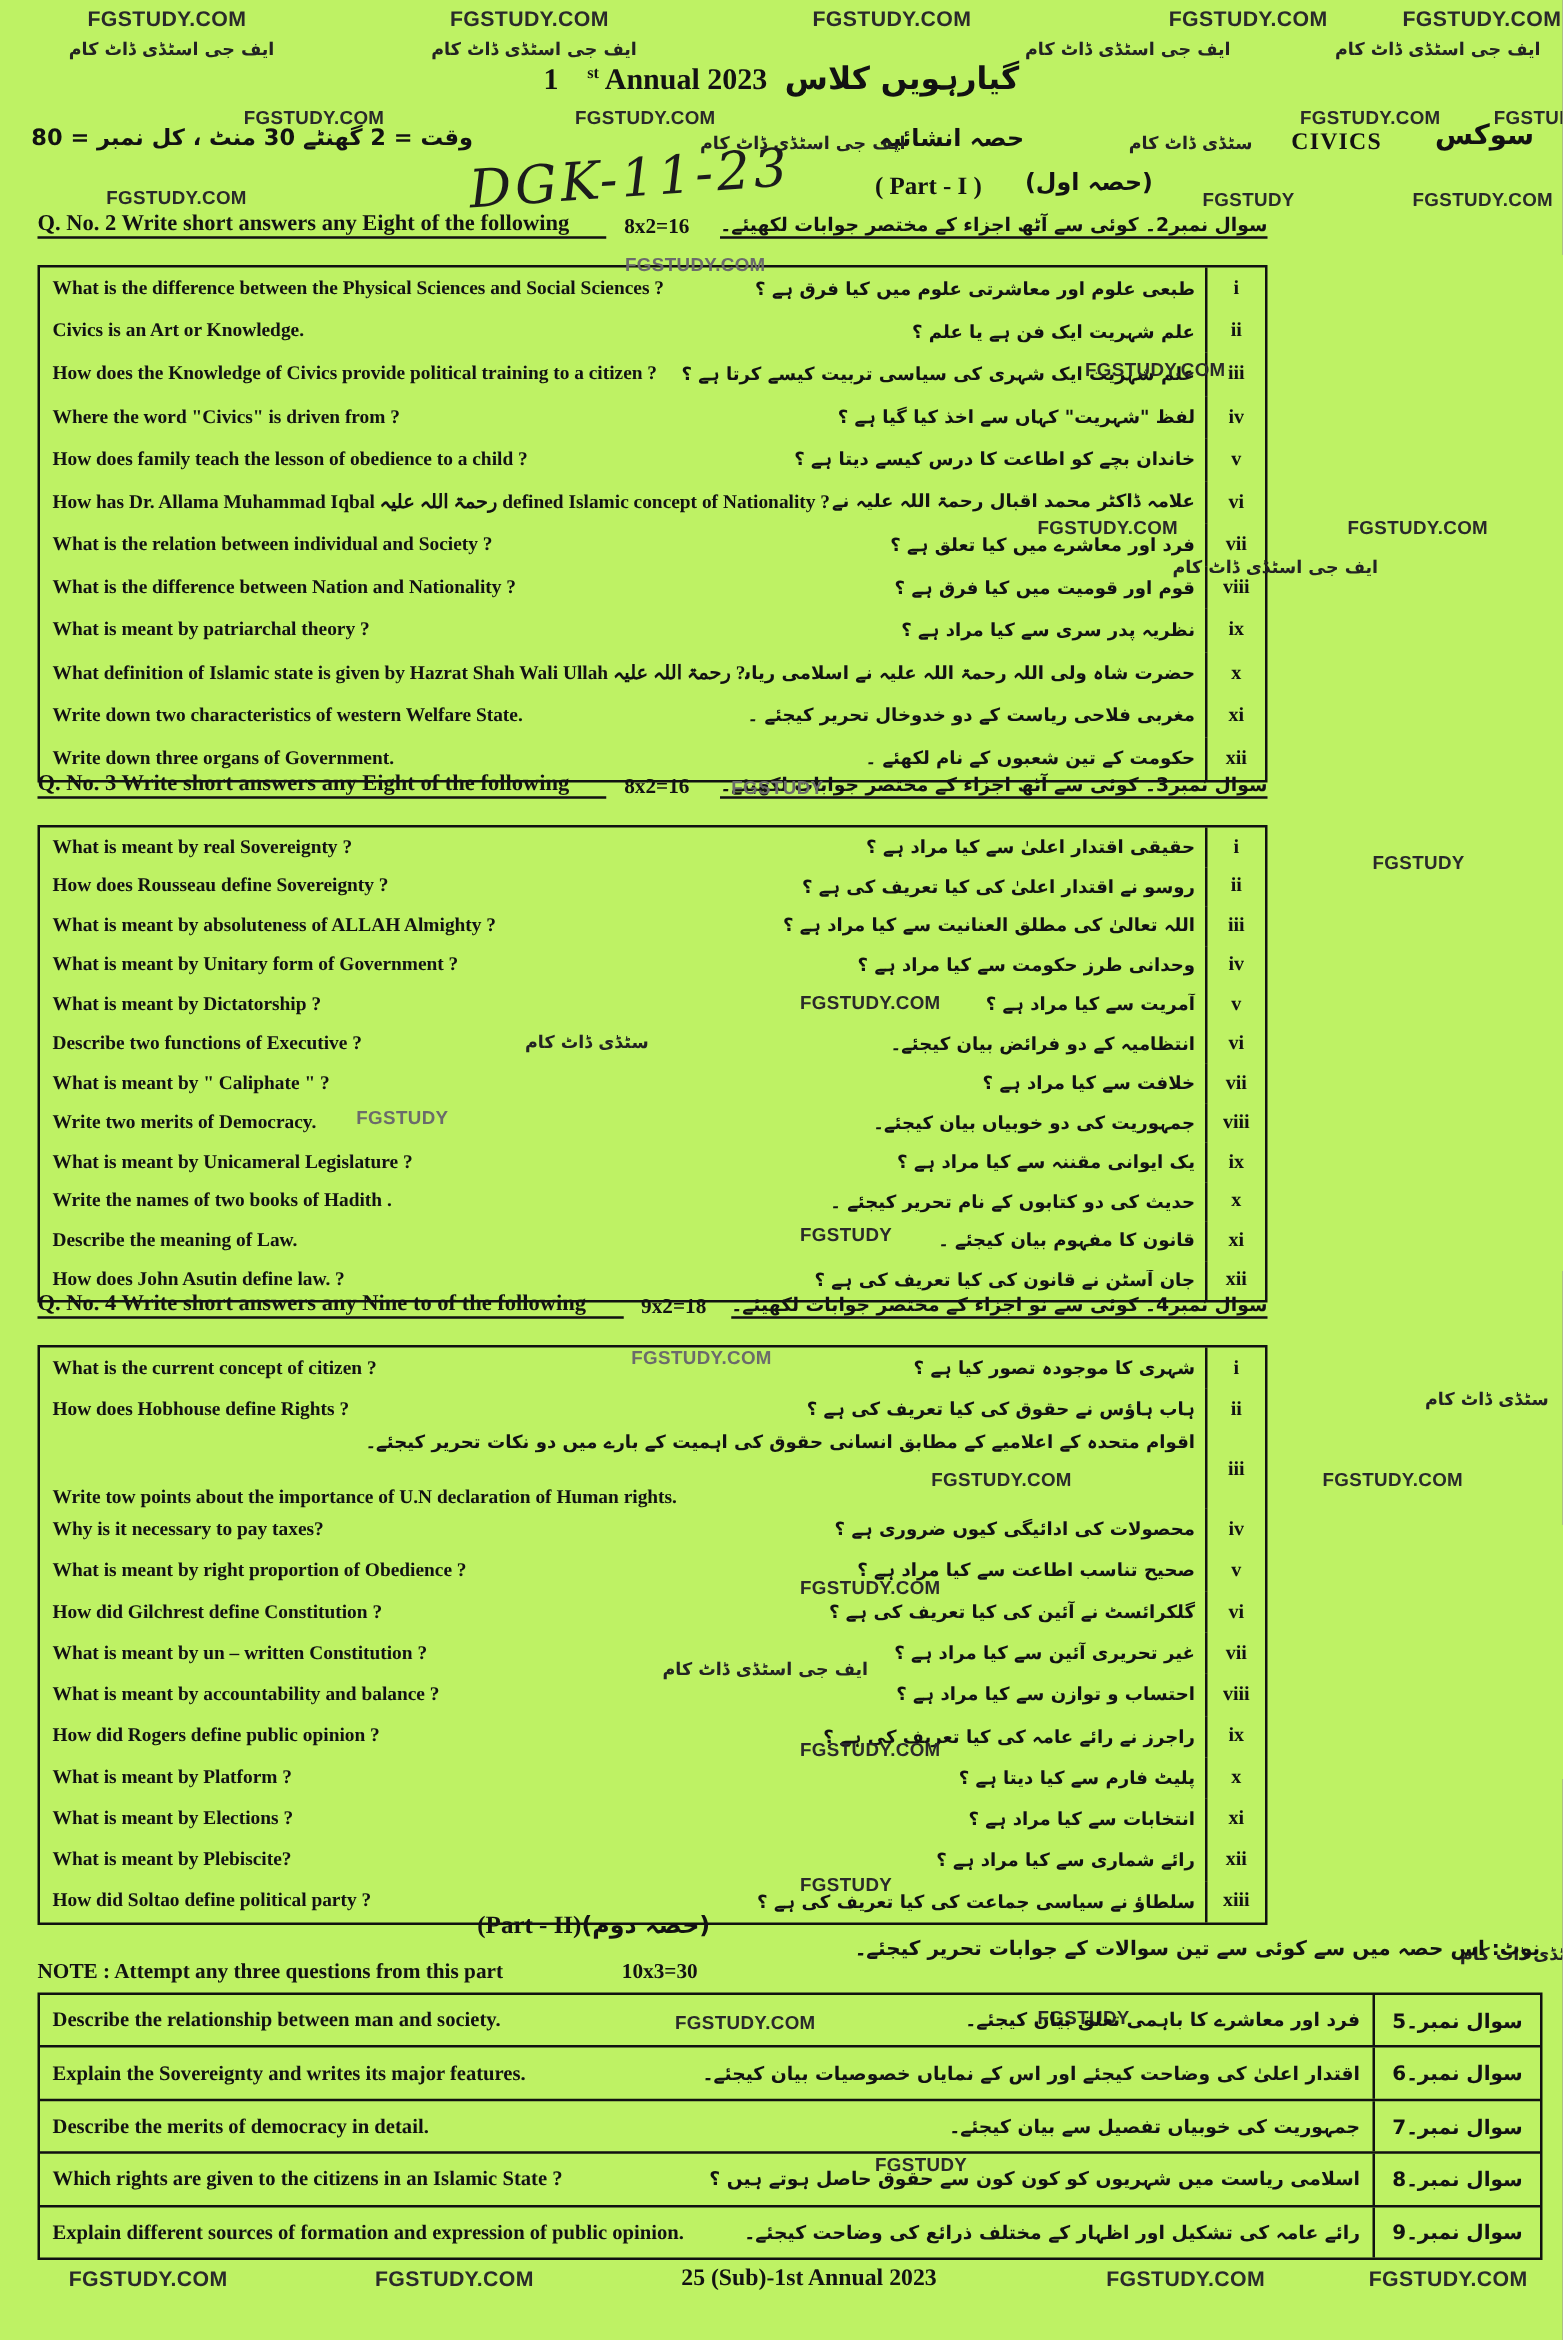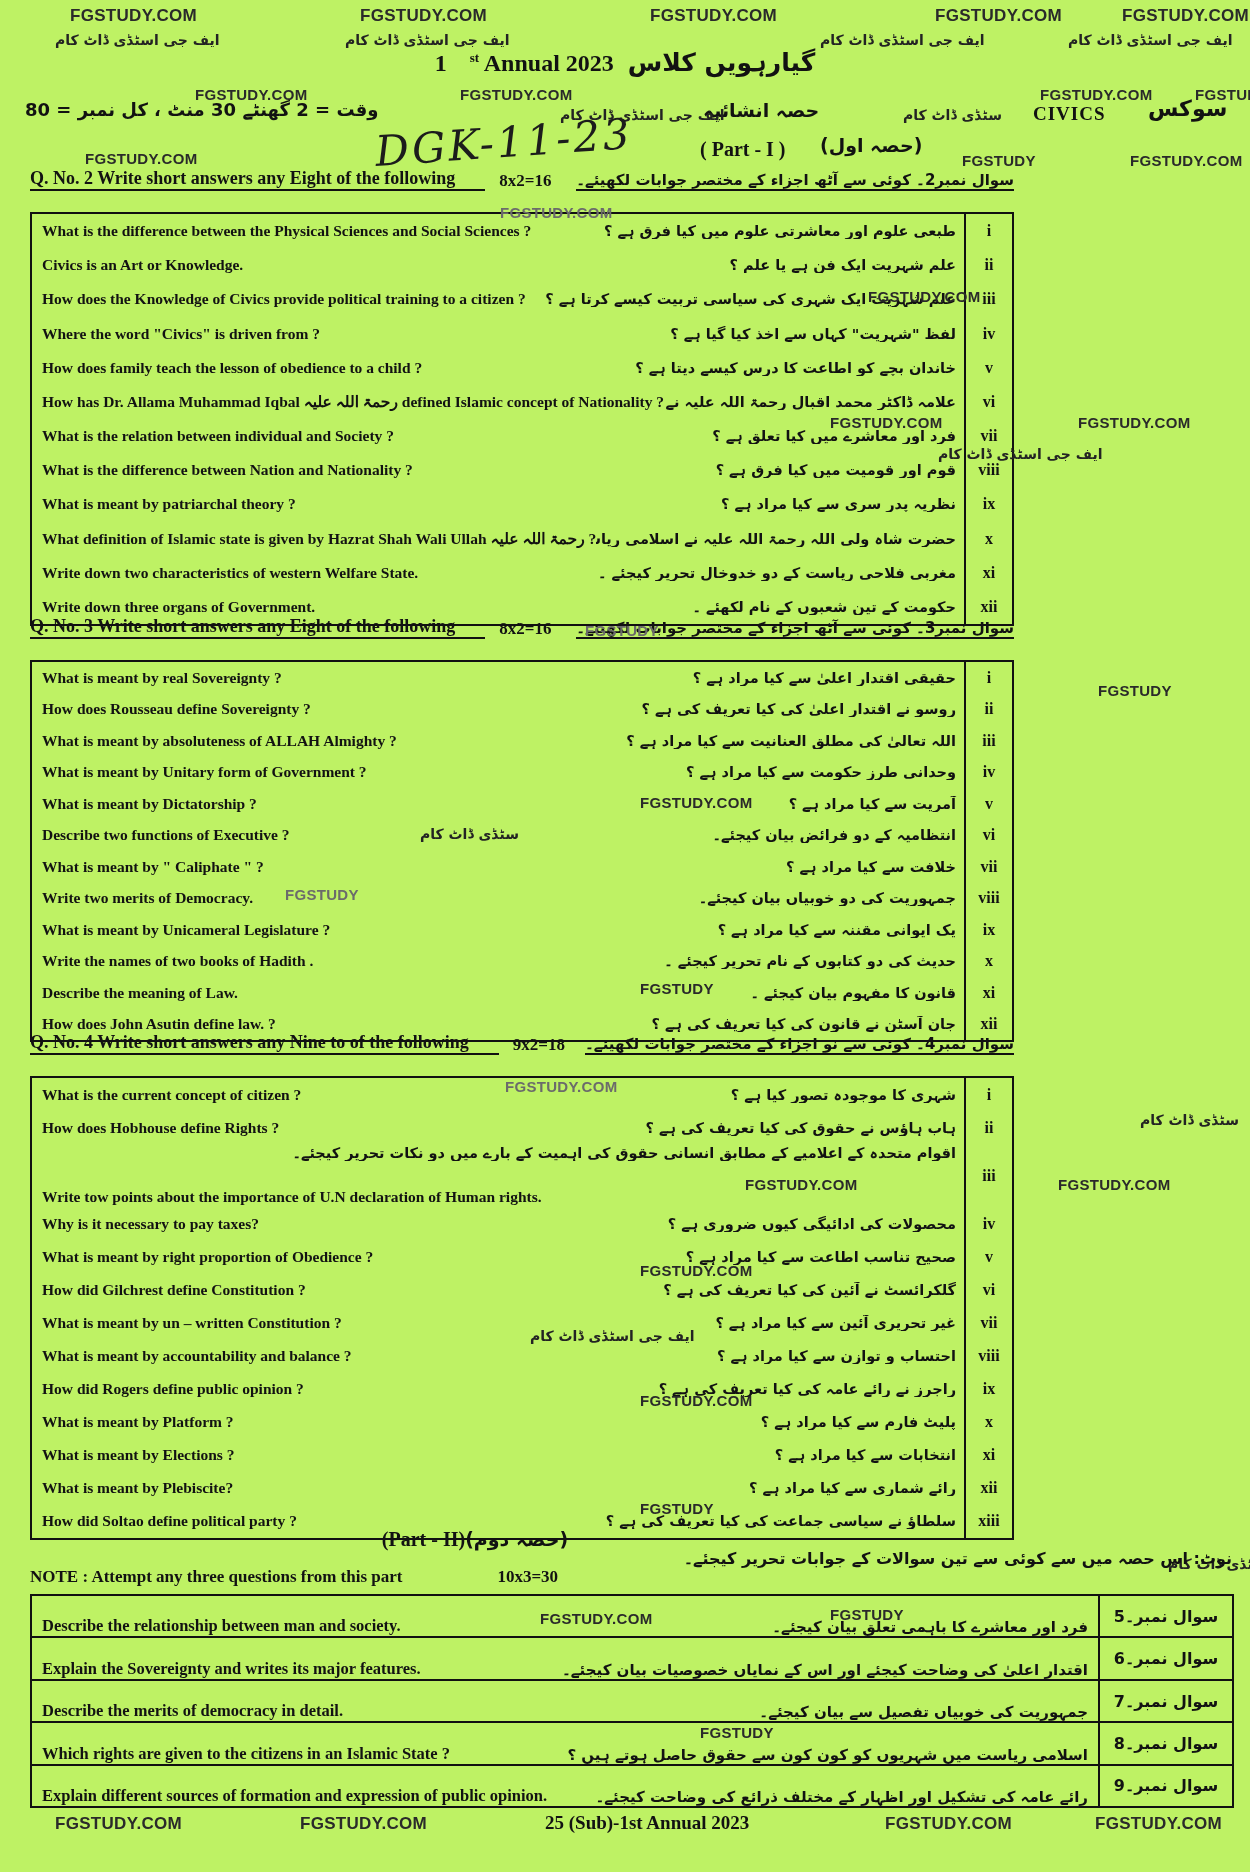--- a/index.html
+++ b/index.html
@@ -47,21 +47,21 @@
   .qrow .main .en{padding-top:2px;margin-top:25px;}
   
   .p2head{position:absolute;top:1528px;left:0;width:76%;display:flex;justify-content:center;
           align-items:baseline;}
   .note-ur{position:absolute;top:1549px;right:18px;font-family:"DejaVu Sans",sans-serif;font-weight:bold;
            font-size:16px;direction:rtl;white-space:nowrap;}
   .note-en{position:absolute;top:1567px;left:30px;font-weight:bold;font-size:17px;display:flex;}
   .note-en .marks{margin-left:95px;}
   .p2table{position:absolute;top:1594px;left:30px;width:1200px;height:210px;border:2.5px solid #111;
            display:flex;flex-direction:column;}
-  .p2row{flex:1;display:flex;align-items:flex-end;}
+  .p2row{flex:1;display:flex;align-items:center;}
   .p2row + .p2row{border-top:2.5px solid #111;}
   .p2row .en{flex:0 1 auto;padding-left:10px;font-weight:bold;font-size:16.5px;white-space:nowrap;}
   .p2row .ur{flex:1;direction:rtl;text-align:right;padding-right:10px;font-family:"DejaVu Sans",sans-serif;
              font-weight:bold;font-size:15px;white-space:nowrap;overflow:hidden;}
   .p2row .label{flex:0 0 132px;align-self:stretch;border-left:2.5px solid #111;display:flex;align-items:center;
                 justify-content:center;direction:rtl;font-family:"DejaVu Sans",sans-serif;font-weight:bold;font-size:16px;}
   .footer-code{position:absolute;top:1812px;left:545px;font-weight:bold;font-size:19px;}
 </style>
 </head>
 <body>
@@ -292,21 +292,21 @@
           <div class="ur" dir="rtl">احتساب و توازن سے کیا مراد ہے ؟</div>
           <div class="num">viii</div>
         </div>
         <div class="qrow">
           <div class="en">How did Rogers define public opinion ?</div>
           <div class="ur" dir="rtl">راجرز نے رائے عامہ کی کیا تعریف کی ہے ؟</div>
           <div class="num">ix</div>
         </div>
         <div class="qrow">
           <div class="en">What is meant by Platform ?</div>
-          <div class="ur" dir="rtl">پلیٹ فارم سے کیا مراد ہے ؟</div>
+          <div class="ur" dir="rtl">پلیٹ فارم سے کیا دیتا ہے ؟</div>
           <div class="num">x</div>
         </div>
         <div class="qrow">
           <div class="en">What is meant by Elections ?</div>
           <div class="ur" dir="rtl">انتخابات سے کیا مراد ہے ؟</div>
           <div class="num">xi</div>
         </div>
         <div class="qrow">
           <div class="en">What is meant by Plebiscite?</div>
           <div class="ur" dir="rtl">رائے شماری سے کیا مراد ہے ؟</div>

